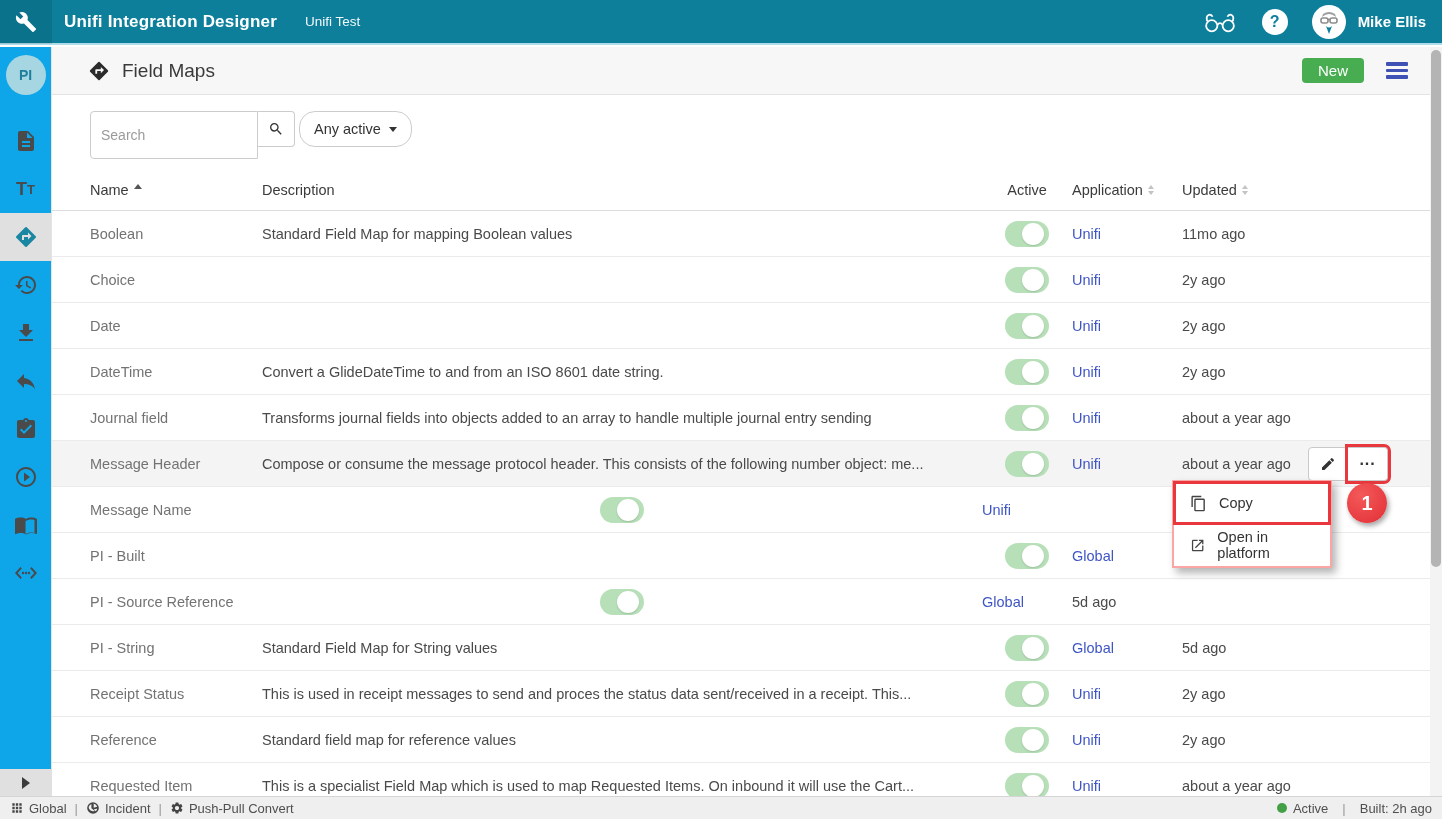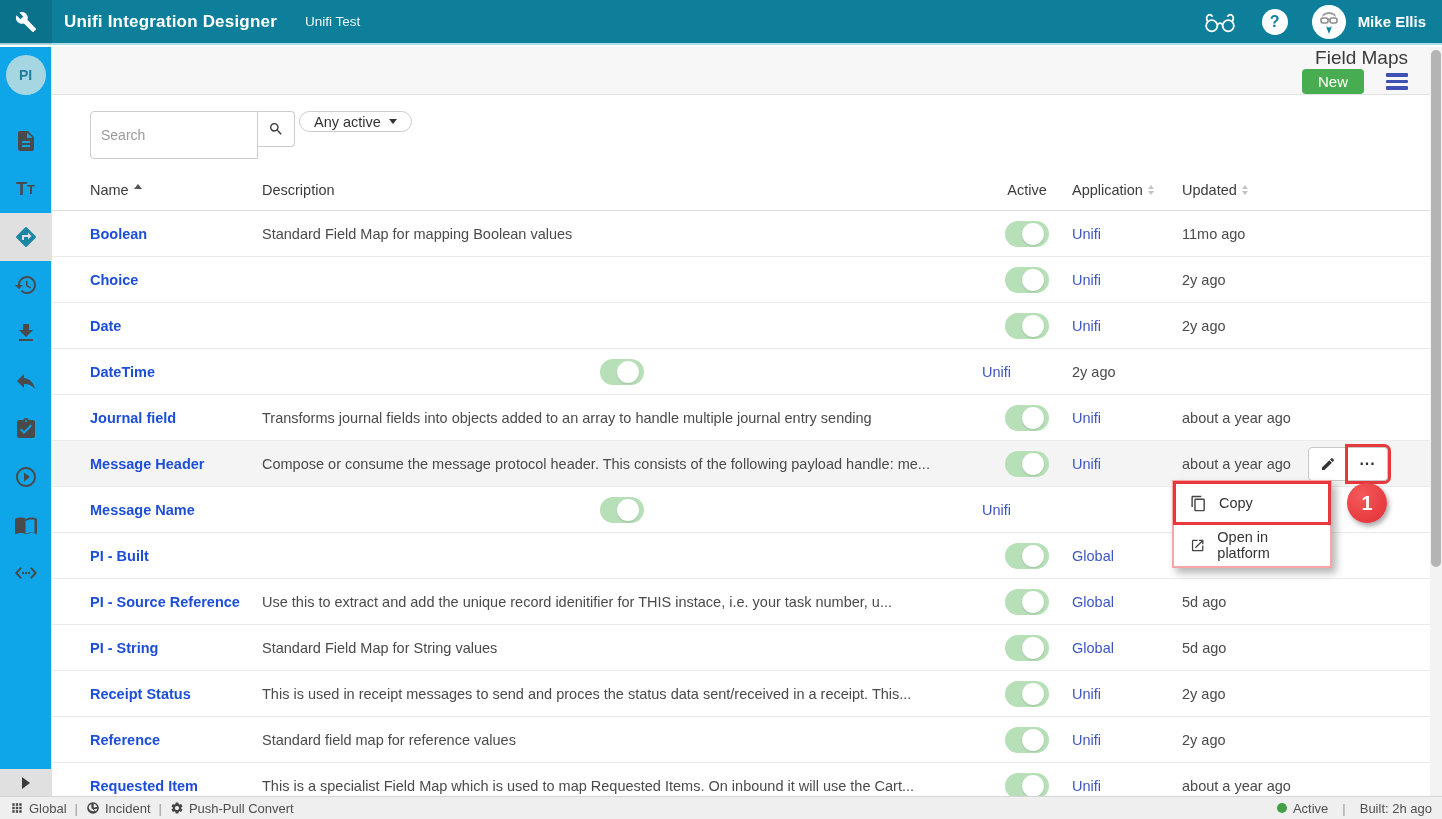--- a/index.html
+++ b/index.html
@@ -23,51 +23,51 @@
   .side-item svg { width:24px; height:24px; fill:#4a4a4a; }
   .side-item.active { background:#e0e0e0; }
   .side-item.active svg { fill:#1a87a2; }
   .tt-icon { font-weight:bold; color:#4a4a4a; }
   .tt-big { font-size:18px; }
   .tt-small { font-size:13px; }
   .side-collapse { position:absolute; bottom:0; left:0; width:52px; height:27px; background:#e0e0e0; display:flex; align-items:center; justify-content:center; cursor:pointer; }
   .collapse-arrow { width:0; height:0; border-top:6px solid transparent; border-bottom:6px solid transparent; border-left:8px solid #3c3c3c; }
 
   
-  .page-header { position:absolute; left:52px; top:47px; width:1378px; height:48px; background:#f7f7f7; border-bottom:1px solid #e3e3e3; display:flex; align-items:flex-end; padding:0 22px 0 36px;flex-direction:column; }
+  .page-header { position:absolute; left:52px; top:47px; width:1378px; height:48px; background:#f7f7f7; border-bottom:1px solid #e3e3e3; display:flex; align-items:center; padding:0 22px 0 36px; }
   .page-header .dir-icon { width:22px; height:22px; fill:#2b2b2b; }
   .page-title { font-size:19px; color:#3a3a3a; margin-left:12px; }
   .header-right { margin-left:auto; display:flex; align-items:center; gap:22px; }
   .new-btn { background:#47ad50; color:#fff; border:none; border-radius:4px; font-size:15px; padding:4px 16px; font-family:inherit; cursor:pointer; }
   .hamburger { width:22px; display:flex; flex-direction:column; gap:3px; cursor:pointer; }
   .hamburger i { display:block; height:3.5px; background:#3f51b5; border-radius:1px; }
 
   
   .content { position:absolute; left:52px; top:95px; width:1378px; bottom:23px; background:#fff; }
   .filter-row { display:flex; margin:16px 0 0 38px; }
   .search-input { width:168px; height:48px; border:1px solid #ccc; border-radius:4px 0 0 4px; padding:0 10px; font-size:14px; font-family:inherit; color:#333; }
   .search-input::placeholder { color:#9b9b9b; }
   .search-btn { width:37px; height:36px; background:#fff; border:1px solid #ccc; border-left:none; border-radius:0 4px 4px 0; display:flex; align-items:center; justify-content:center; cursor:pointer; }
   .search-btn svg { width:16px; height:16px; fill:#333; }
-  .filter-btn { height:21px; margin-left:4px; background:#fff; border:1px solid #ccc; border-radius:16px; padding:0 14px; font-size:14.5px; color:#333; font-family:inherit; display:flex; align-items:center; gap:8px; cursor:pointer; }
+  .filter-btn { height:36px; margin-left:4px; background:#fff; border:1px solid #ccc; border-radius:16px; padding:0 14px; font-size:14.5px; color:#333; font-family:inherit; display:flex; align-items:center; gap:8px; cursor:pointer; }
   .caret-down { width:0; height:0; border-left:4.5px solid transparent; border-right:4.5px solid transparent; border-top:5.5px solid #333; }
 
   
   .tbl-grid { display:grid; grid-template-columns:172px 720px 90px 110px 190px; padding-left:38px; padding-right:58px; align-items:center; }
   .tbl-header { height:42px; margin-top:10px; border-bottom:1px solid #ddd; font-size:14.5px; font-weight:normal; color:#3b3b3b; }
   .th { display:flex; align-items:center; gap:5px; }
   .th-active { justify-content:center; }
   .sort-asc { width:0; height:0; border-left:4px solid transparent; border-right:4px solid transparent; border-bottom:5px solid #555; margin-top:-6px; }
   .sort-both { display:flex; flex-direction:column; gap:2px; }
   .sort-both i.up { width:0; height:0; border-left:3.5px solid transparent; border-right:3.5px solid transparent; border-bottom:4px solid #c3c3c3; }
   .sort-both i.down { width:0; height:0; border-left:3.5px solid transparent; border-right:3.5px solid transparent; border-top:4px solid #c3c3c3; }
 
   .row { height:46px; border-bottom:1px solid #ebebeb; font-size:14.5px; position:relative; }
   .row.highlighted { background:#f4f4f4; }
-  .cell-name { color:#1d4ed8; cursor:pointer; white-space:nowrap; overflow:hidden;font-weight:bold; }
+  .cell-name { color:#737373; cursor:pointer; white-space:nowrap; overflow:hidden; }
   .cell-desc { color:#4a4a4a; white-space:nowrap; overflow:hidden; text-overflow:clip; padding-right:12px; }
   .cell-active { display:flex; justify-content:center; }
   .cell-app { color:#3e55c4; cursor:pointer; }
   .cell-updated { color:#4a4a4a; }
   .toggle { width:44px; height:26px; background:#b7e0b8; border-radius:13px; position:relative; cursor:pointer; }
   .toggle .knob { position:absolute; top:2px; left:17px; width:22px; height:22px; background:#fff; border-radius:50%; box-shadow:0 1px 2px rgba(0,0,0,.15); }
 
   .row-actions { position:absolute; right:42px; top:50%; transform:translateY(-50%); display:flex; z-index:5; }
   .btn-edit { width:40px; height:34px; background:#fff; border:1px solid #c9c9c9; border-radius:4px 0 0 4px; display:flex; align-items:center; justify-content:center; cursor:pointer; }
   .btn-edit svg { width:16px; height:16px; fill:#333; }
@@ -280,20 +280,21 @@
             <span class="knob"></span>
           </span>
     </span>
     <span class="cell-app">Unifi</span>
     <span class="cell-updated">2y ago</span>
 
   </div>
 
   <div class="tbl-grid row">
     <span class="cell-name">DateTime</span>
+    <span class="cell-desc">Convert a GlideDateTime to and from an ISO 8601 date string.</span>
     <span class="cell-active">
       <span class="toggle">
             <span class="knob"></span>
           </span>
     </span>
     <span class="cell-app">Unifi</span>
     <span class="cell-updated">2y ago</span>
 
   </div>
 
@@ -305,21 +306,21 @@
             <span class="knob"></span>
           </span>
     </span>
     <span class="cell-app">Unifi</span>
     <span class="cell-updated">about a year ago</span>
 
   </div>
 
   <div class="tbl-grid row highlighted">
     <span class="cell-name">Message Header</span>
-    <span class="cell-desc">Compose or consume the message protocol header. This consists of the following payload handle: me...</span>
+    <span class="cell-desc">Compose or consume the message protocol header. This consists of the following number object: me...</span>
     <span class="cell-active">
       <span class="toggle">
             <span class="knob"></span>
           </span>
     </span>
     <span class="cell-app">Unifi</span>
     <span class="cell-updated">about a year ago</span>
     <span class="row-actions">
       <span class="btn-edit">
         <svg viewBox="0 0 24 24">
@@ -350,21 +351,20 @@
             <span class="knob"></span>
           </span>
     </span>
     <span class="cell-app">Global</span>
     <span class="cell-updated"></span>
 
   </div>
 
   <div class="tbl-grid row">
     <span class="cell-name">PI - Source Reference</span>
-    <span class="cell-desc">Use this to extract and add the unique record idenitifier for THIS instace, i.e. your task number, u...</span>
     <span class="cell-active">
       <span class="toggle">
             <span class="knob"></span>
           </span>
     </span>
     <span class="cell-app">Global</span>
     <span class="cell-updated">5d ago</span>
 
   </div>
 

